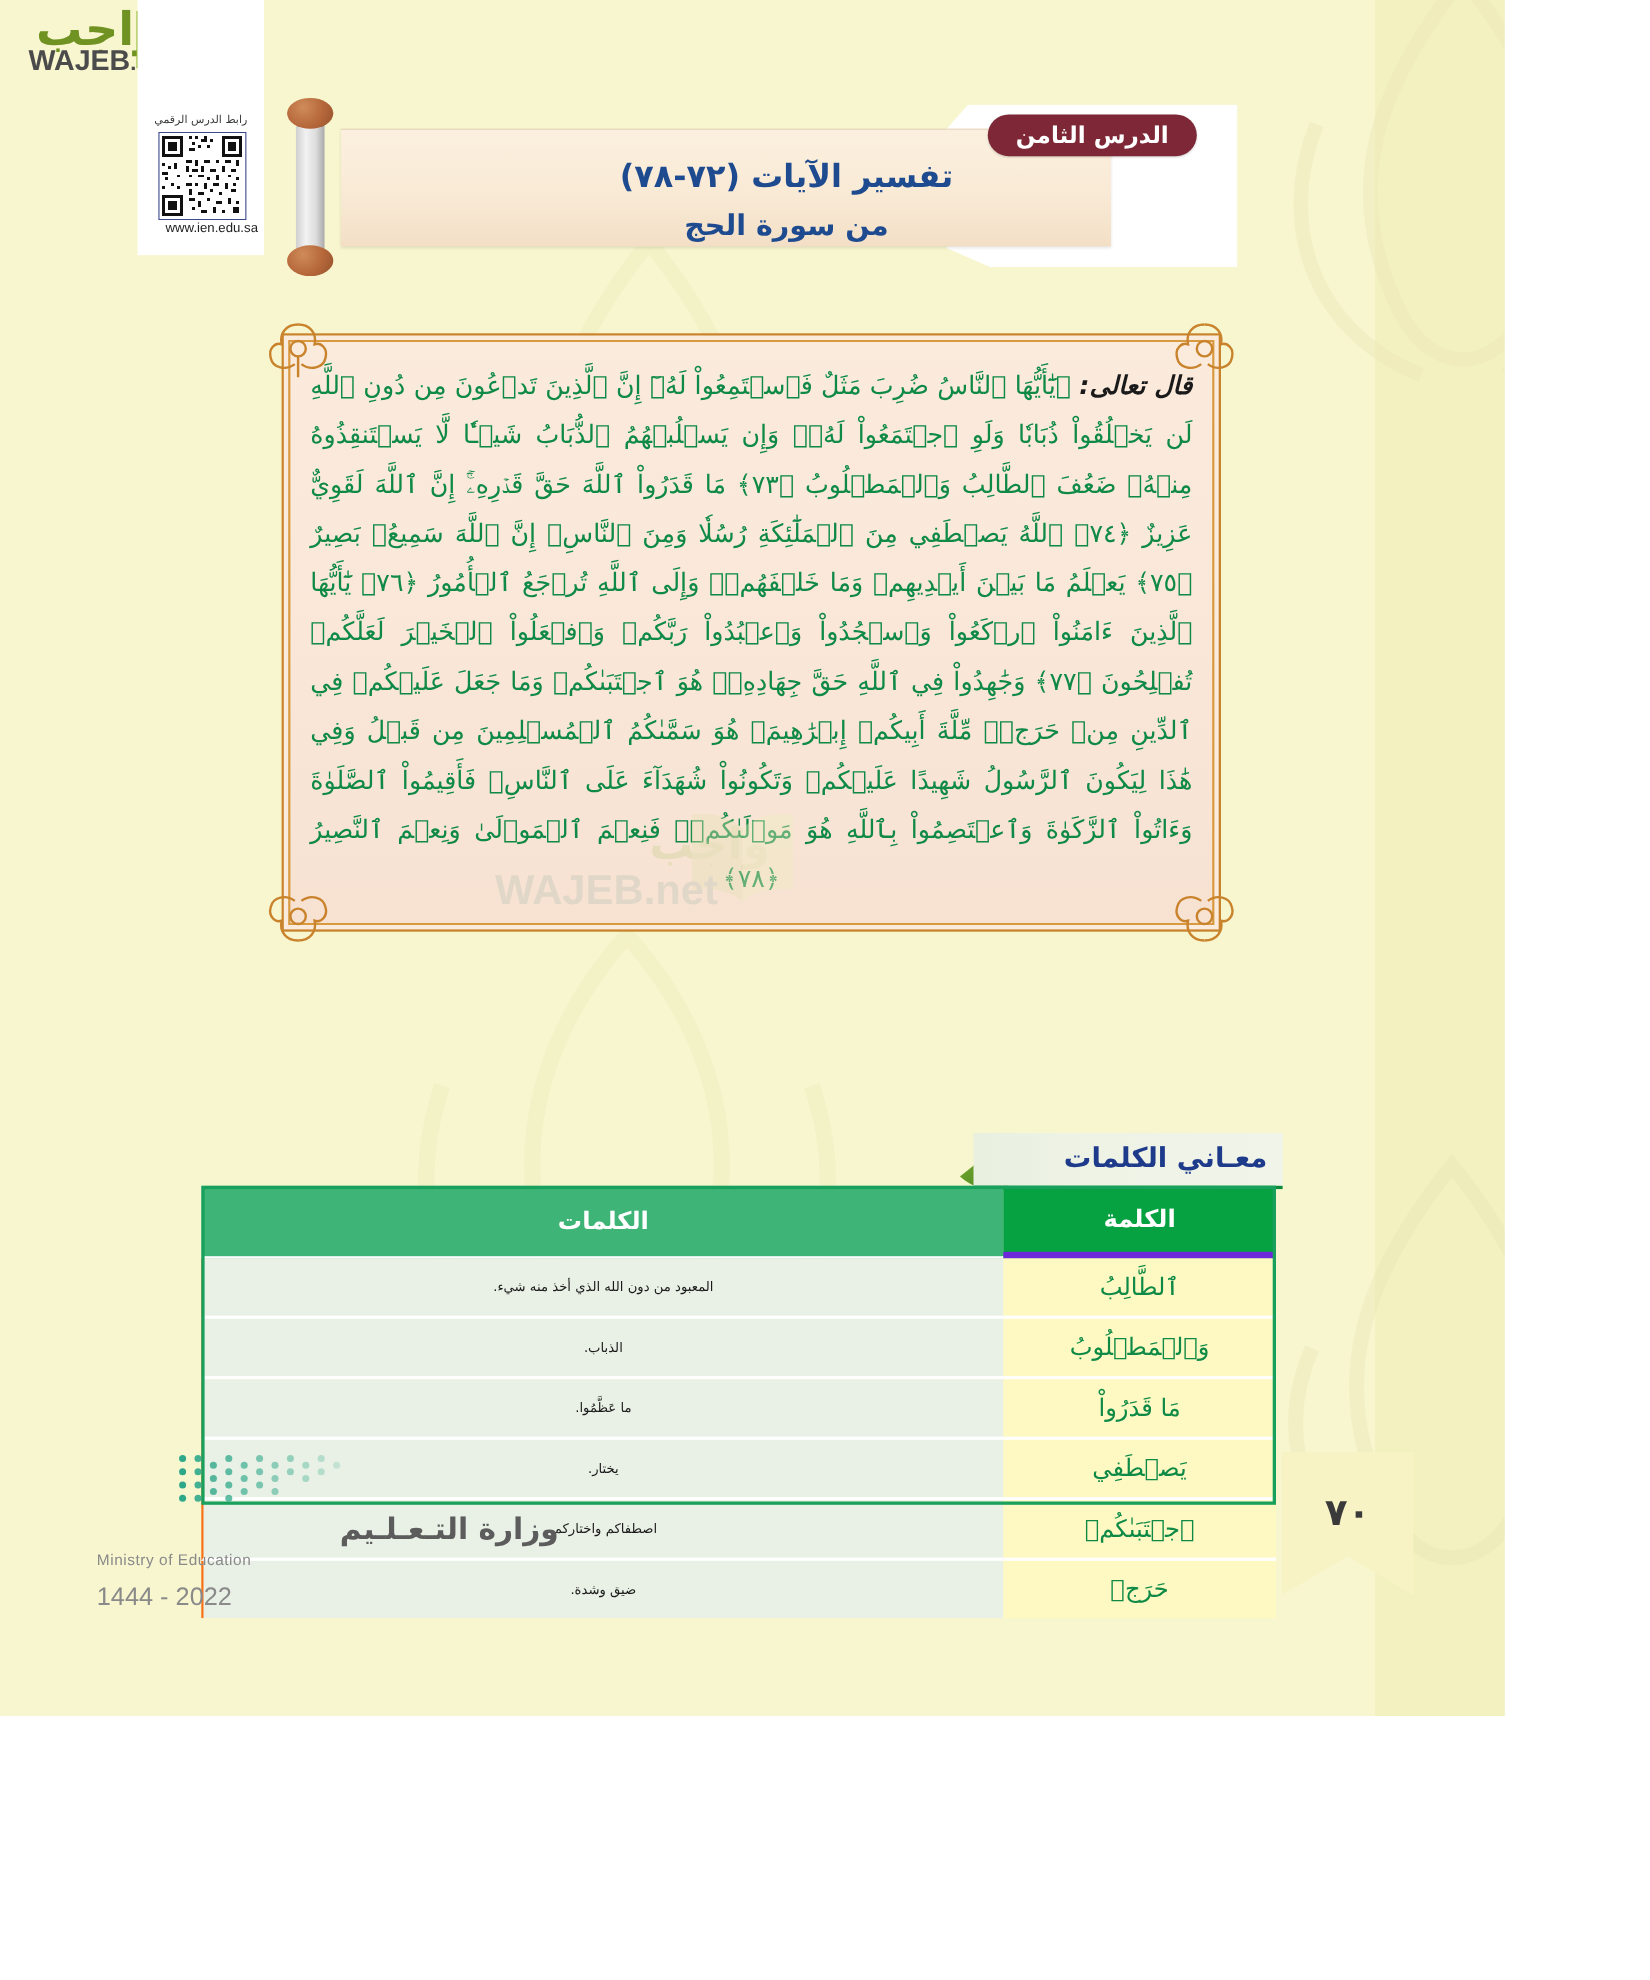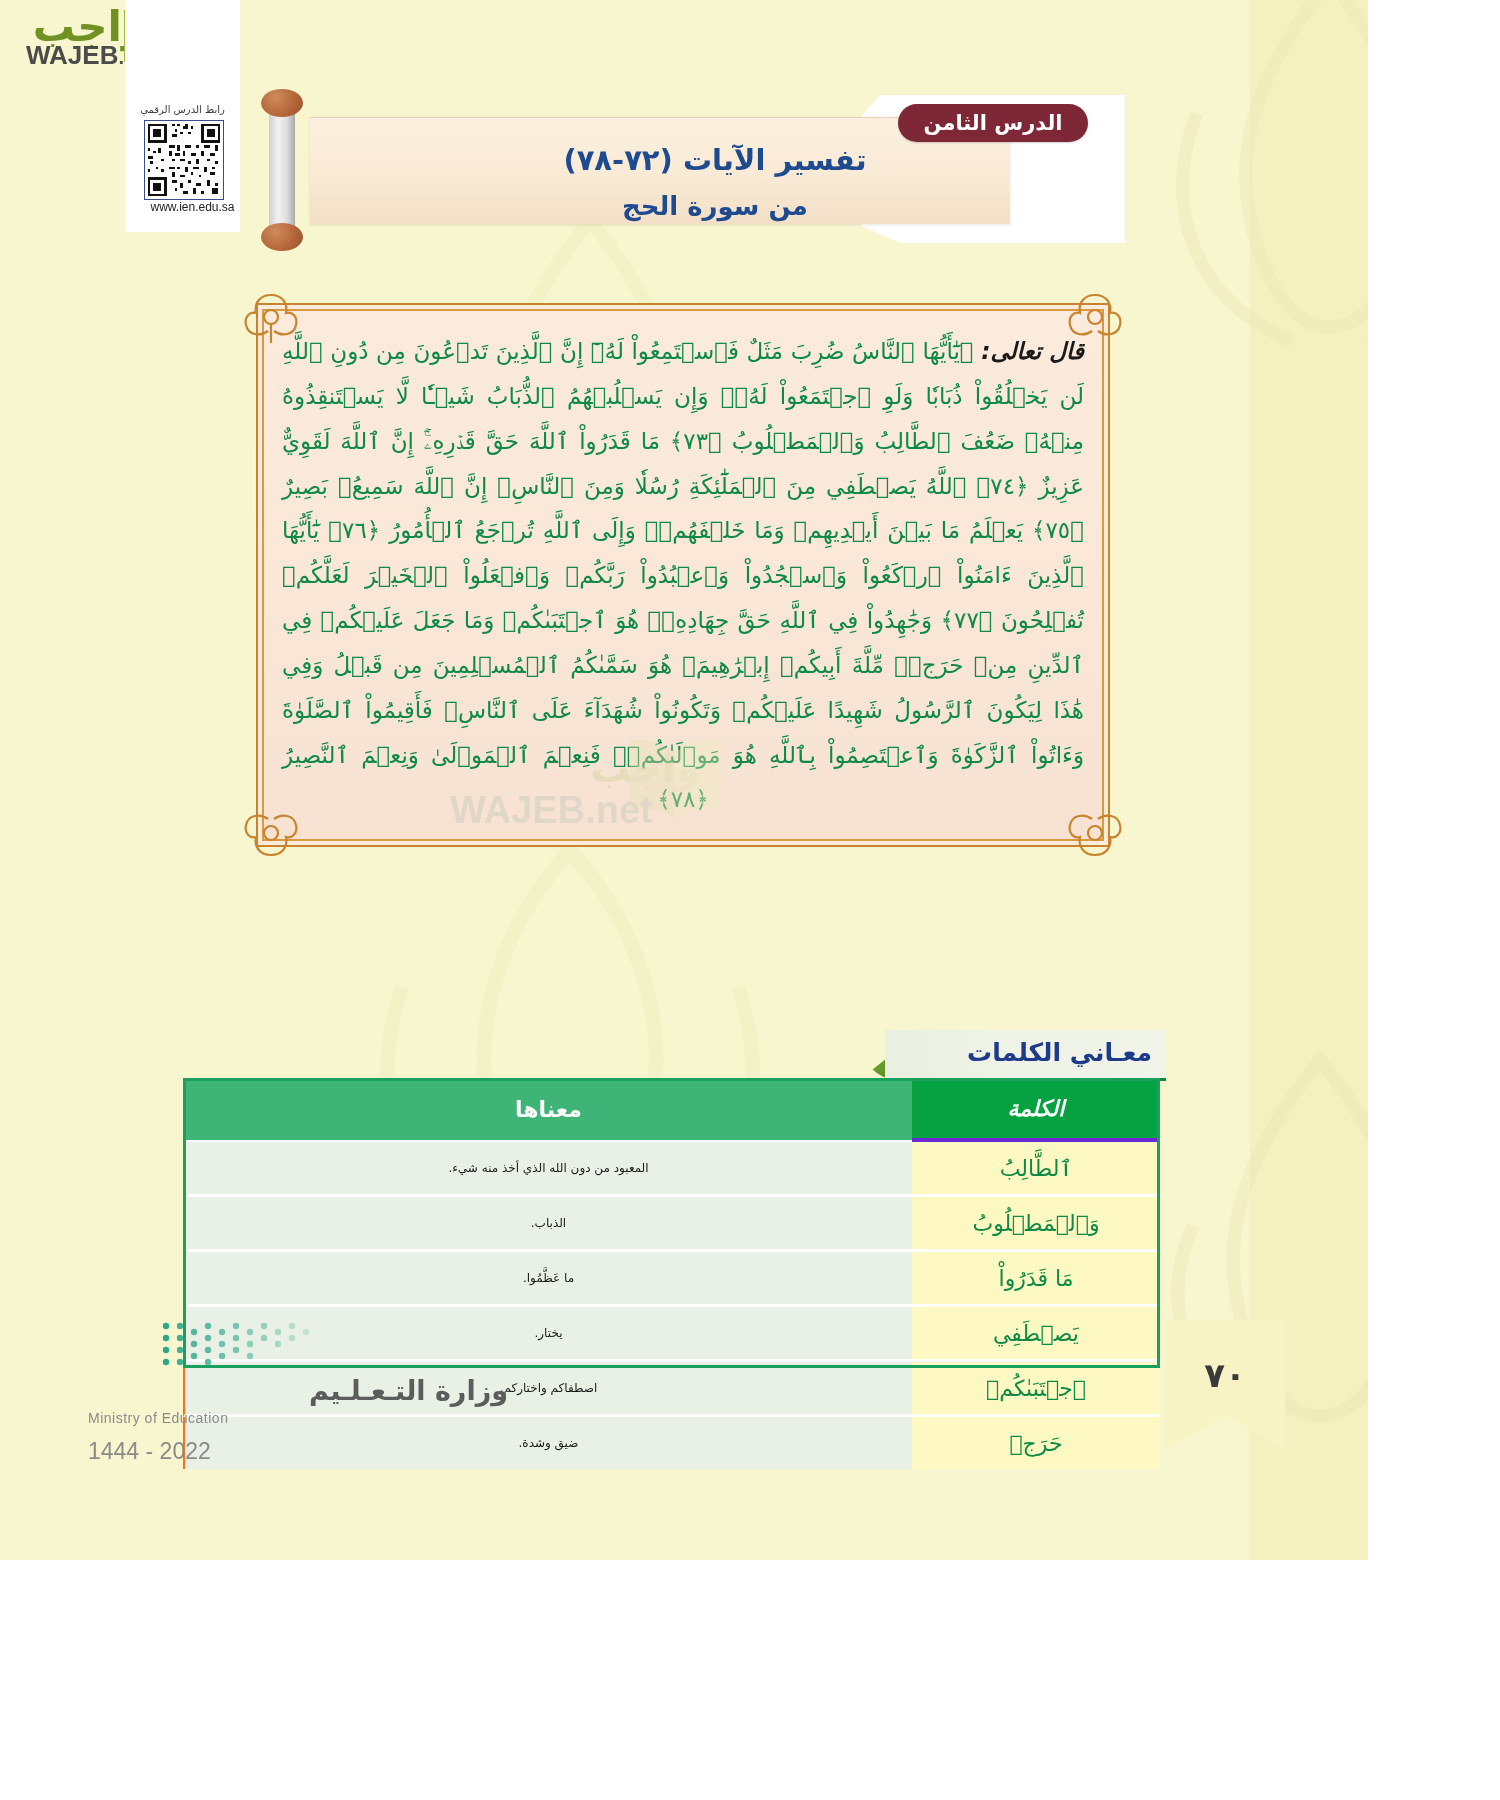--- a/index.html
+++ b/index.html
@@ -193,22 +193,21 @@
     border:3px solid #19a05c; box-sizing:border-box; pointer-events:none;
   }
   .tbl th, .tbl td {
     padding:0; margin:0; vertical-align:middle; text-align:center;
   }
   .th-word {
     background:#06a141; color:#ffffff;
     font-size:22px; font-weight:bold; height:60px;
     width:248px; direction:rtl;
     font-family:"DejaVu Sans", sans-serif;
-    border-bottom:4px solid #6d28d9;
-    font-style:italic;
+    border-bottom:6px solid #6d28d9;
   }
   .th-mean {
     background:#3fb477; color:#ffffff;
     font-size:22px; font-weight:bold; height:60px;
     direction:rtl; font-family:"DejaVu Sans", sans-serif;
     border-bottom:2px solid #ffffff;
     border-left:2px solid #ffffff;
   }
   .td-word {
     background:#fef9c3; color:#0f8a46;
@@ -448,21 +447,21 @@
 
   <div class="sect-curl"></div>
   <div class="sect-tab">
     <div class="sect-title">معـاني الكلمات</div>
   </div>
 
   <table class="tbl">
     <thead>
       <tr>
         <th class="th-word">الكلمة</th>
-        <th class="th-mean">معناها</th>
+        <th class="th-mean">الكلمات</th>
       </tr>
     </thead>
     <tbody>
       <tr>
         <td class="td-word">ٱلطَّالِبُ</td>
         <td class="td-mean">المعبود من دون الله الذي أخذ منه شيء.</td>
       </tr>
       <tr>
         <td class="td-word">وَٱلۡمَطۡلُوبُ</td>
         <td class="td-mean">الذباب.</td>

